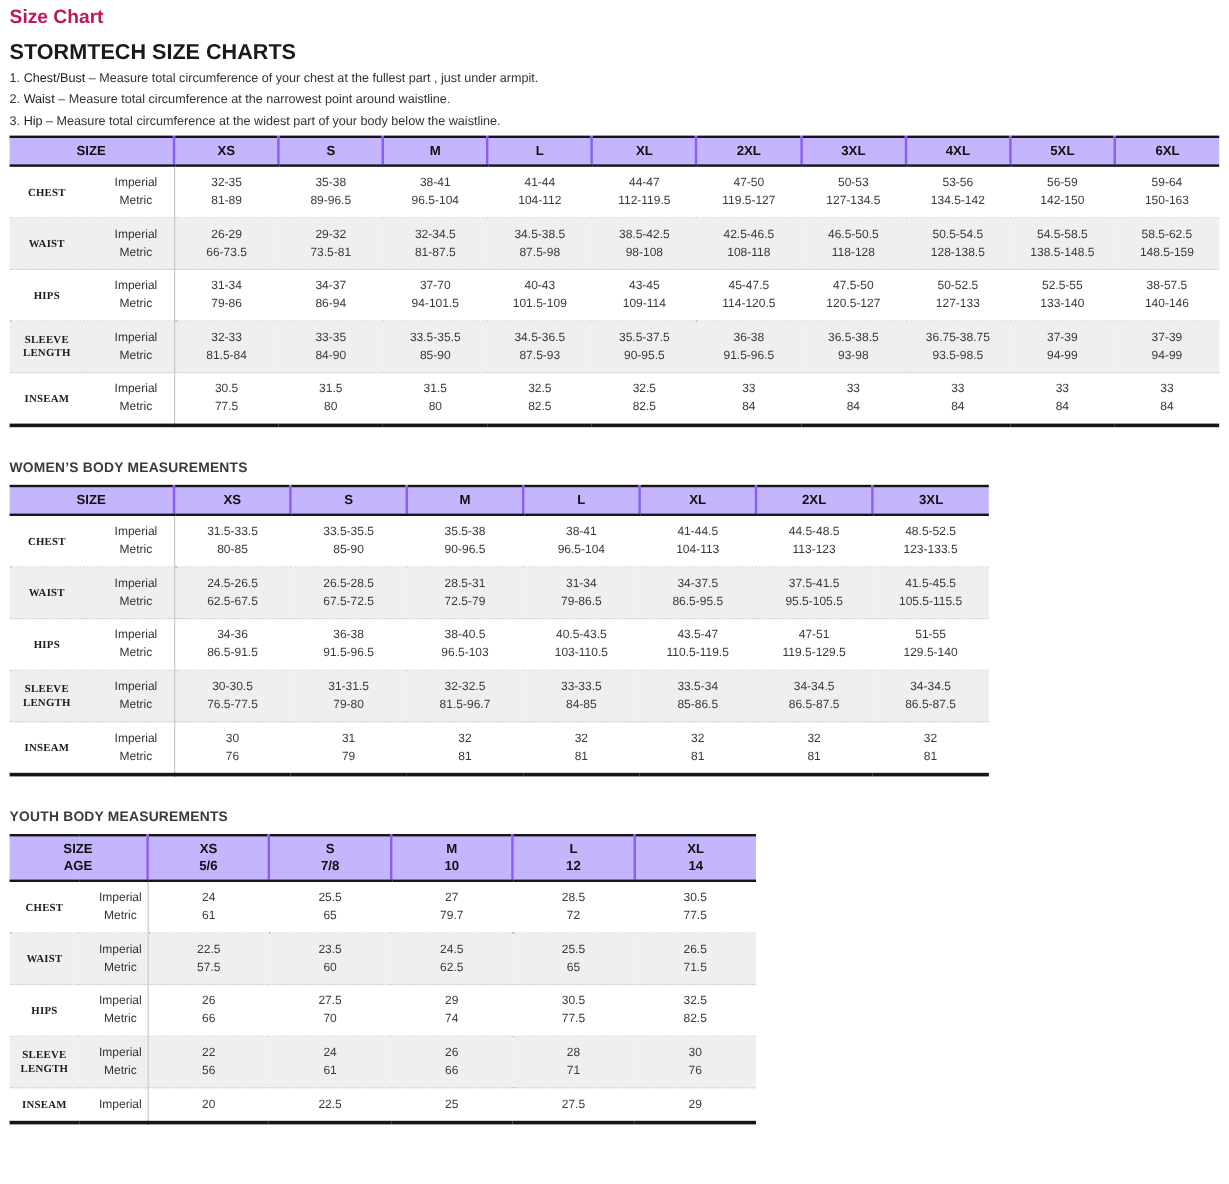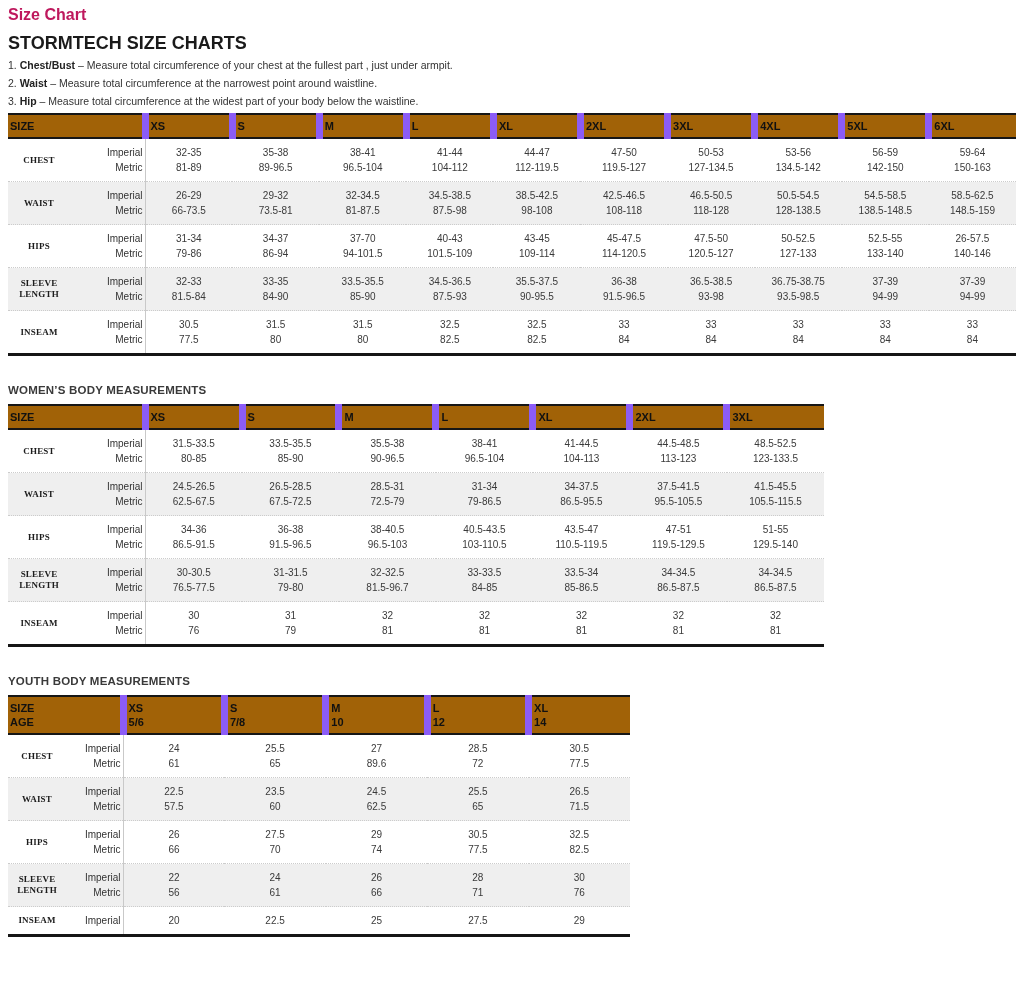--- a/index.html
+++ b/index.html
@@ -18,21 +18,21 @@
   .section-heading {
     font-size: 18px; font-weight: bold; color: #1a1a1a;
     margin: 0 0 5px 0;
   }
   .intro {
     font-size: 10.5px; color: #333333; margin: 0 0 7px 0;
   }
   .step {
     font-size: 10.5px; color: #333333; margin: 0 0 6px 0;
   }
-  .step .step-term { font-weight: bold; color: #222222; }
+  .step .step-term { font-weight: normal; color: #222222; }
 
   .tbl-title {
     font-size: 11.5px; font-weight: bold; color: #3a3a3a;
     letter-spacing: .2px; margin: 28px 0 8px 0;
   }
 
   table.tbl {
     border-collapse: collapse;
     table-layout: fixed;
     border-top: 2px solid #161616;
@@ -41,42 +41,42 @@
   .tbl-mens   { width: 1008px; }
   .tbl-womens { width: 816px; }
   .tbl-youth  { width: 622px; }
 
   .tbl col.col-label { width: 62px; }
   .tbl col.col-unit  { width: 75px; }
   .tbl-youth col.col-label { width: 58px; }
   .tbl-youth col.col-unit  { width: 57px; }
 
   .tbl thead th {
-    background: #a16207;
+    background: #c4b5fd;
     border-bottom: 2px solid #161616;
     font-size: 11px; font-weight: bold; color: #111111;
     padding: 4px 2px;
-    text-align: left;
-  }
-  .tbl thead th + th { border-left: 7px solid #8b5cf6; margin-left: 46px; }
+    text-align: center;
+  }
+  .tbl thead th + th { border-left: 2px solid #8b5cf6; margin-left: 46px; }
   .tbl thead th div { line-height: 14px; }
 
   .tbl tbody td {
     text-align: center; vertical-align: middle;
     font-size: 10px; color: #3a3a3a;
     padding: 6px 2px;
   }
   .tbl tbody tr + tr td { border-top: 1px dotted #cccccc; }
   .tbl tbody tr.alt { background: #efefef; }
   .tbl td.row-label {
     font-weight: bold; font-size: 9px; color: #1c1c1c;
     letter-spacing: .2px; line-height: 11px; font-family: Liberation Serif, serif;
   }
   .tbl td.unit {
-    text-align: right; padding-left: 14px;
+    text-align: center; padding-left: 14px;
     border-right: 1px solid #c9c9c9;
     color: #333333;
   }
   .tbl .cell-line { line-height: 15px; }
 </style>
 </head>
 <body>
 
 <div class="page">
   <h1 class="page-title">Size Chart</h1>
@@ -270,21 +270,21 @@
             </td>
             <td>
               <div class="cell-line">50-52.5</div>
               <div class="cell-line">127-133</div>
             </td>
             <td>
               <div class="cell-line">52.5-55</div>
               <div class="cell-line">133-140</div>
             </td>
             <td>
-              <div class="cell-line">26-57.5</div>
+              <div class="cell-line">38-57.5</div>
               <div class="cell-line">140-146</div>
             </td>
           </tr>
           <tr class="alt">
             <td class="row-label">SLEEVE LENGTH</td>
             <td class="unit">
               <div class="cell-line">Imperial</div>
               <div class="cell-line">Metric</div>
             </td>
             <td>
@@ -645,21 +645,21 @@
             <td>
               <div class="cell-line">24</div>
               <div class="cell-line">61</div>
             </td>
             <td>
               <div class="cell-line">25.5</div>
               <div class="cell-line">65</div>
             </td>
             <td>
               <div class="cell-line">27</div>
-              <div class="cell-line">89.6</div>
+              <div class="cell-line">79.7</div>
             </td>
             <td>
               <div class="cell-line">28.5</div>
               <div class="cell-line">72</div>
             </td>
             <td>
               <div class="cell-line">30.5</div>
               <div class="cell-line">77.5</div>
             </td>
           </tr>

